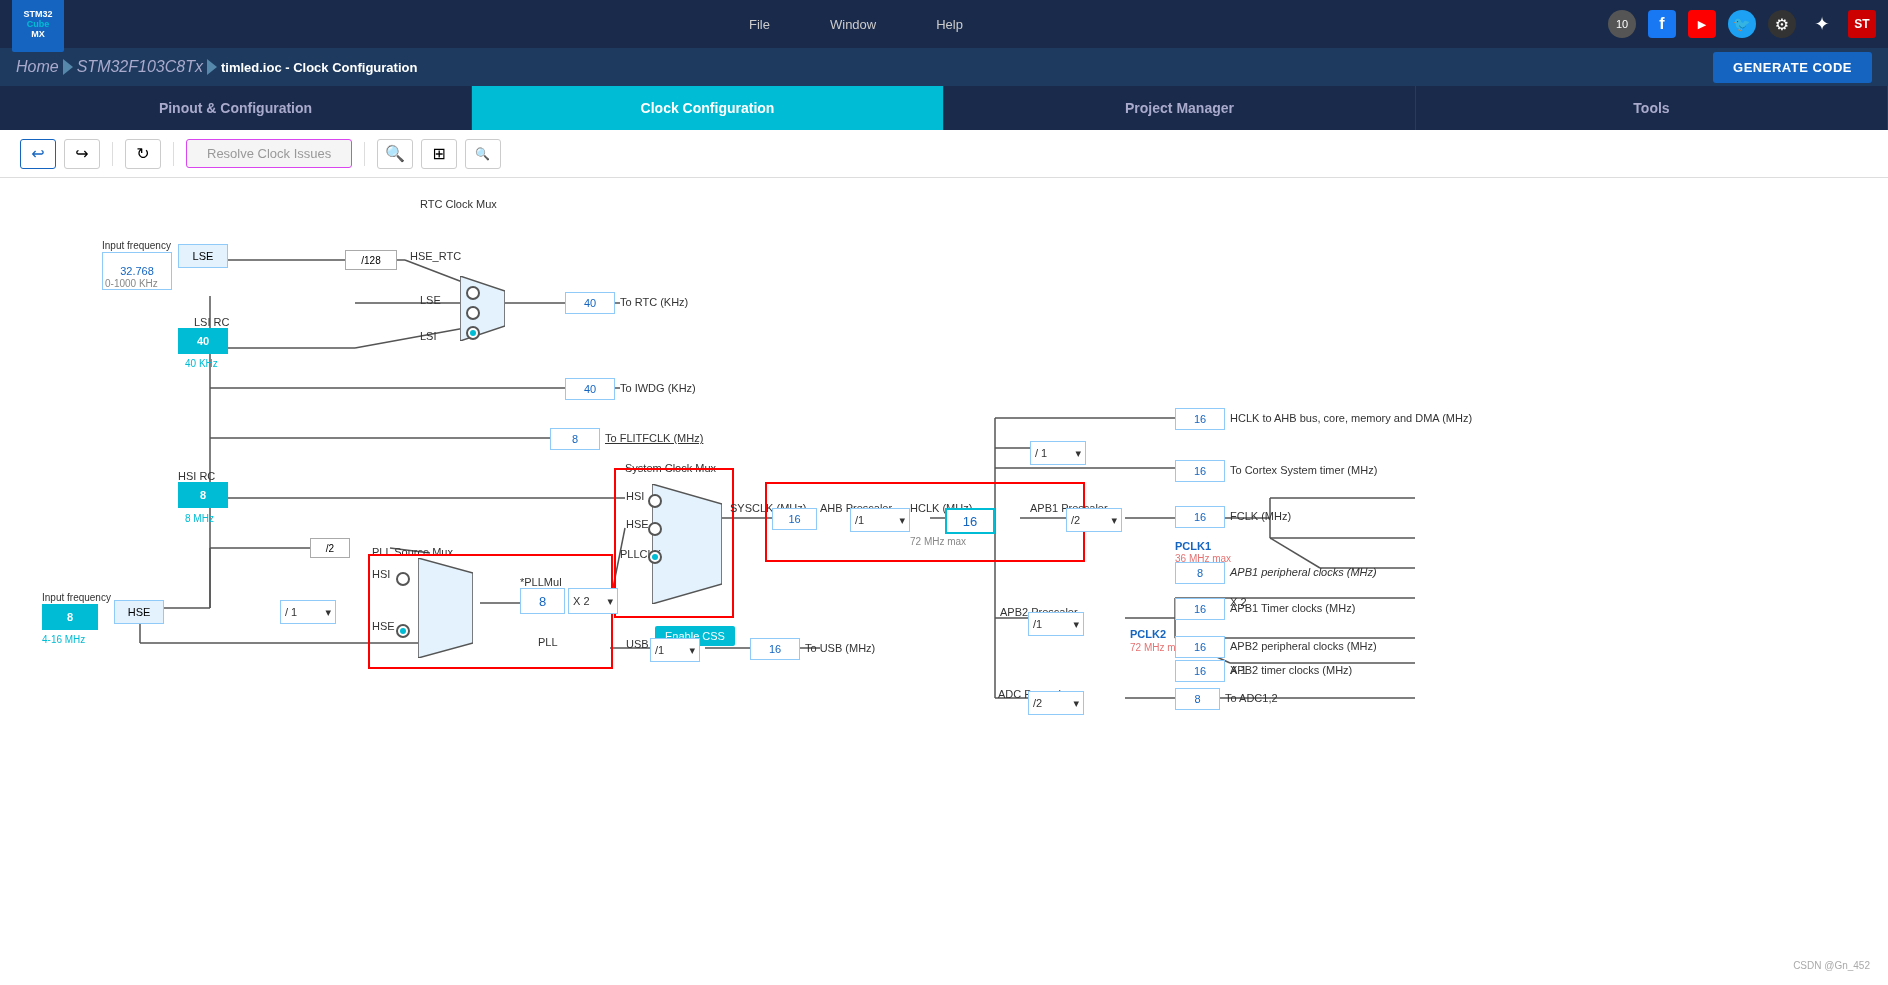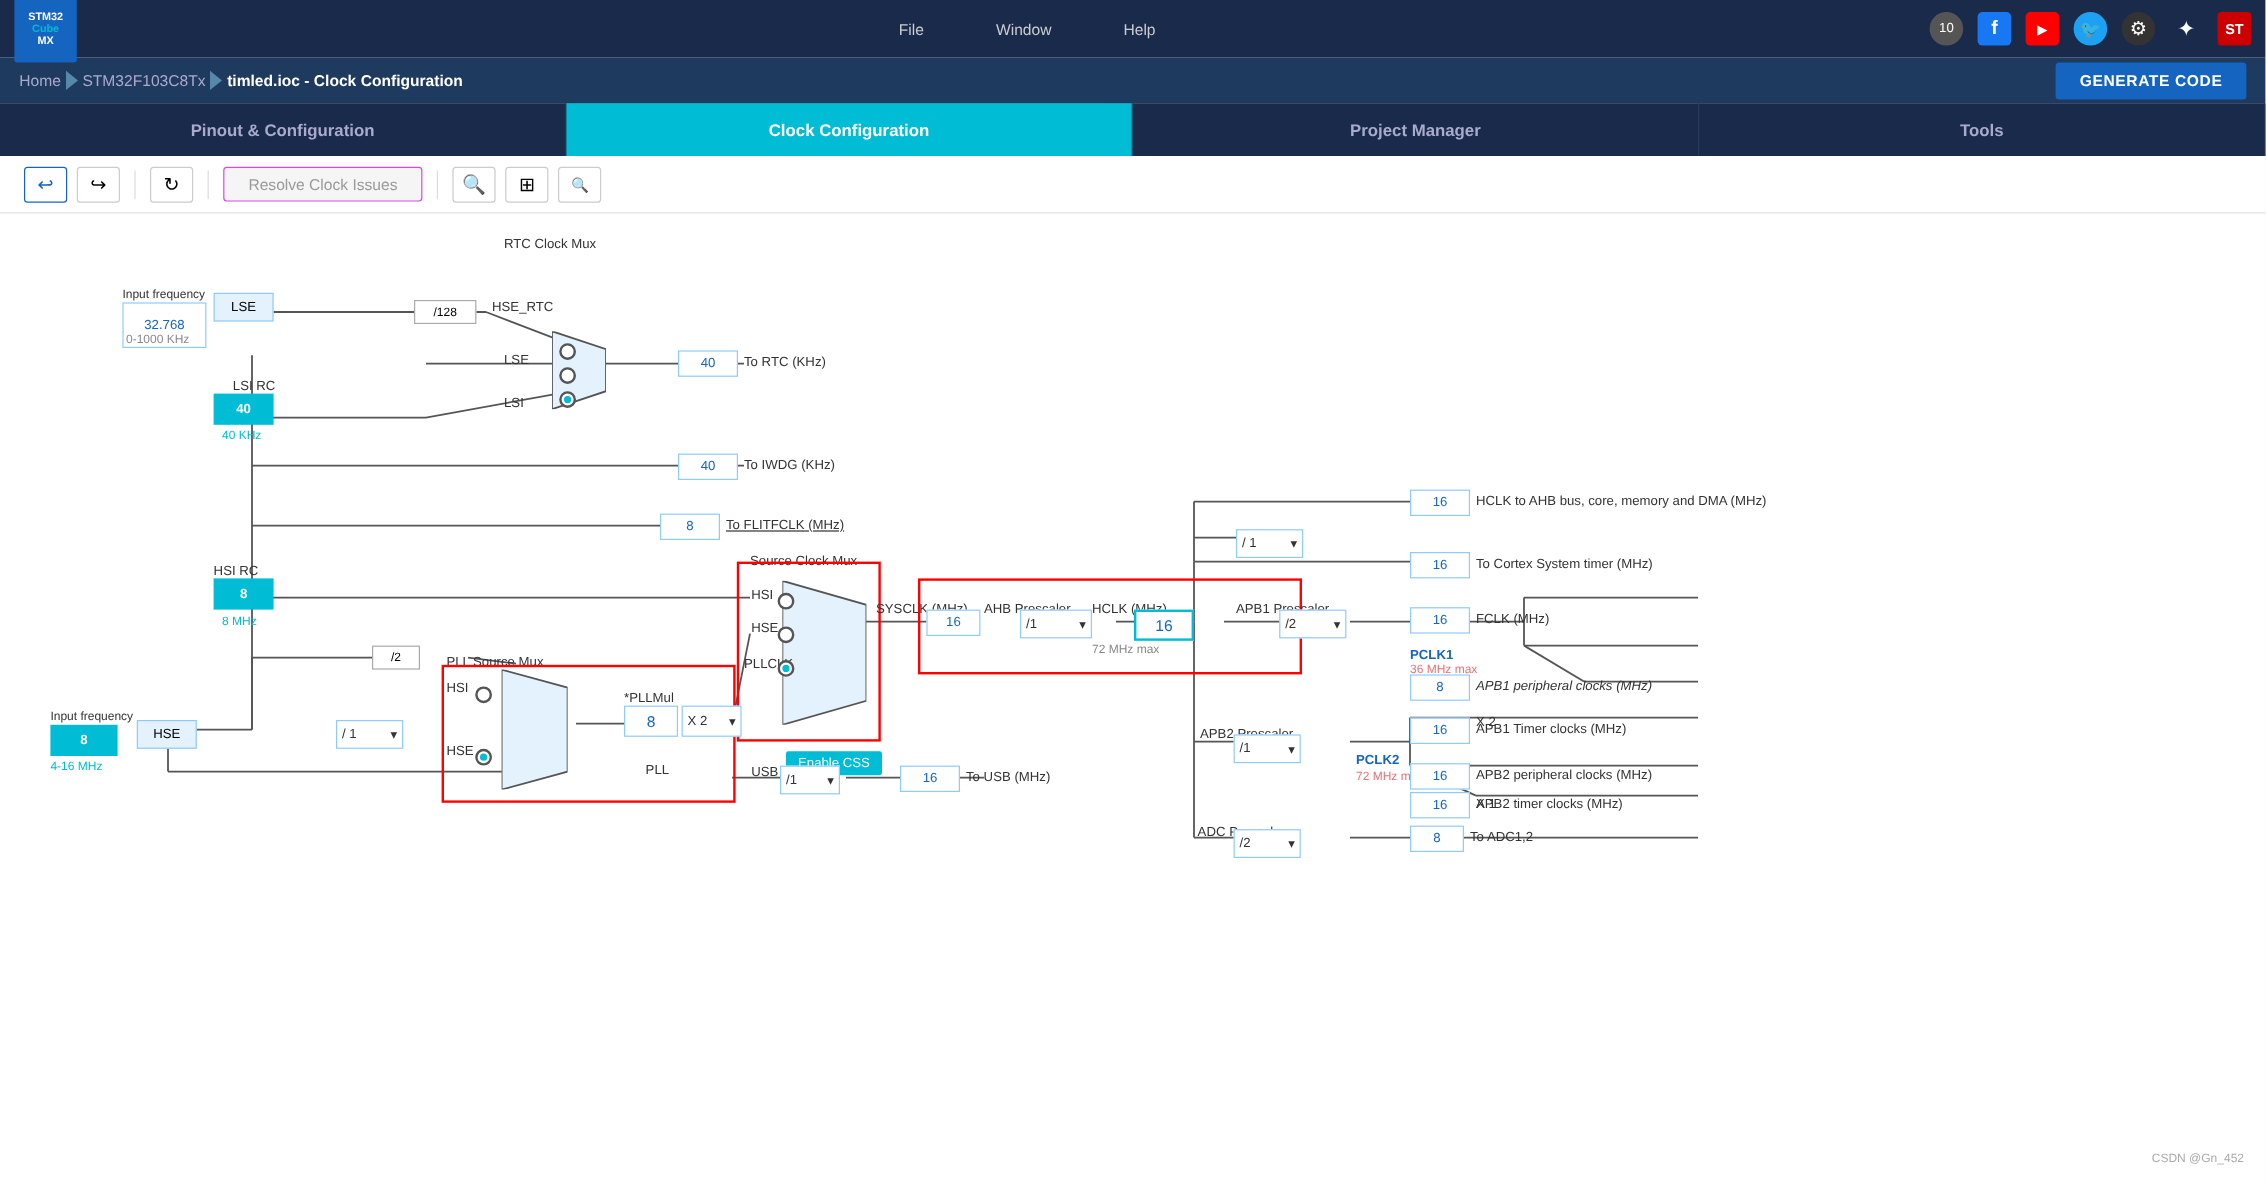--- a/index.html
+++ b/index.html
@@ -20,21 +20,21 @@
     .nav-icon { width: 28px; height: 28px; display: flex; align-items: center; justify-content: center; color: white; font-size: 18px; cursor: pointer; }
     .fb-icon { background: #1877f2; border-radius: 4px; font-size: 16px; font-weight: bold; }
     .yt-icon { background: #ff0000; border-radius: 4px; font-size: 11px; }
     .tw-icon { background: #1da1f2; border-radius: 50%; font-size: 14px; }
     .gh-icon { background: #333; border-radius: 50%; font-size: 16px; }
 
     
     .breadcrumb {
       display: flex; align-items: center; background: #1e3a5f; height: 38px; padding: 0 16px;
     }
-    .bc-item { color: #aac; font-size: 13px; cursor: pointer; }
+    .bc-item { color: #aac; font-size: 16px; cursor: pointer; font-style: italic; }
     .bc-active { color: white; font-weight: bold; font-size: 13px; }
     .bc-chevron { display: inline-block; width: 0; height: 0; border-top: 8px solid transparent; border-bottom: 8px solid transparent; border-left: 10px solid #5588aa; margin: 0 4px; }
     .generate-btn {
       margin-left: auto; background: #1565c0; color: white; border: none; padding: 8px 20px;
       font-size: 13px; font-weight: bold; cursor: pointer; border-radius: 3px; letter-spacing: 0.5px;
     }
 
     
     .tab-bar {
       display: flex; background: #1a2a4a; height: 44px;
@@ -325,21 +325,21 @@
     <div class="block block-blue" style="left:32px;top:416px;width:56px;height:26px;">8</div>
     <div class="label" style="left:32px;top:446px;font-size:10px;color:#00bcd4;">4-16 MHz</div>
 
     <div class="block block-light-blue" style="left:104px;top:412px;width:50px;height:24px;">HSE</div>
 
     <div class="sel" style="left:270px;top:412px;width:56px;height:24px;">
       <span>/ 1</span>
       <span>▾</span>
     </div>
 
-    <div class="label" style="left:615px;top:274px;">Source Clock Mux</div>
+    <div class="label" style="left:615px;top:274px;">System Clock Mux</div>
 
     <div class="red-box" style="left:604px;top:280px;width:120px;height:150px;"></div>
 
     <div class="mux" style="left:642px;top:296px;">
       <svg width="70" height="120">
         <polygon points="0,0 70,20 70,100 0,120" fill="#e3f2fd" stroke="#555" stroke-width="1.5"></polygon>
       </svg>
     </div>
 
     <div class="label" style="left:616px;top:302px;">HSI</div>

